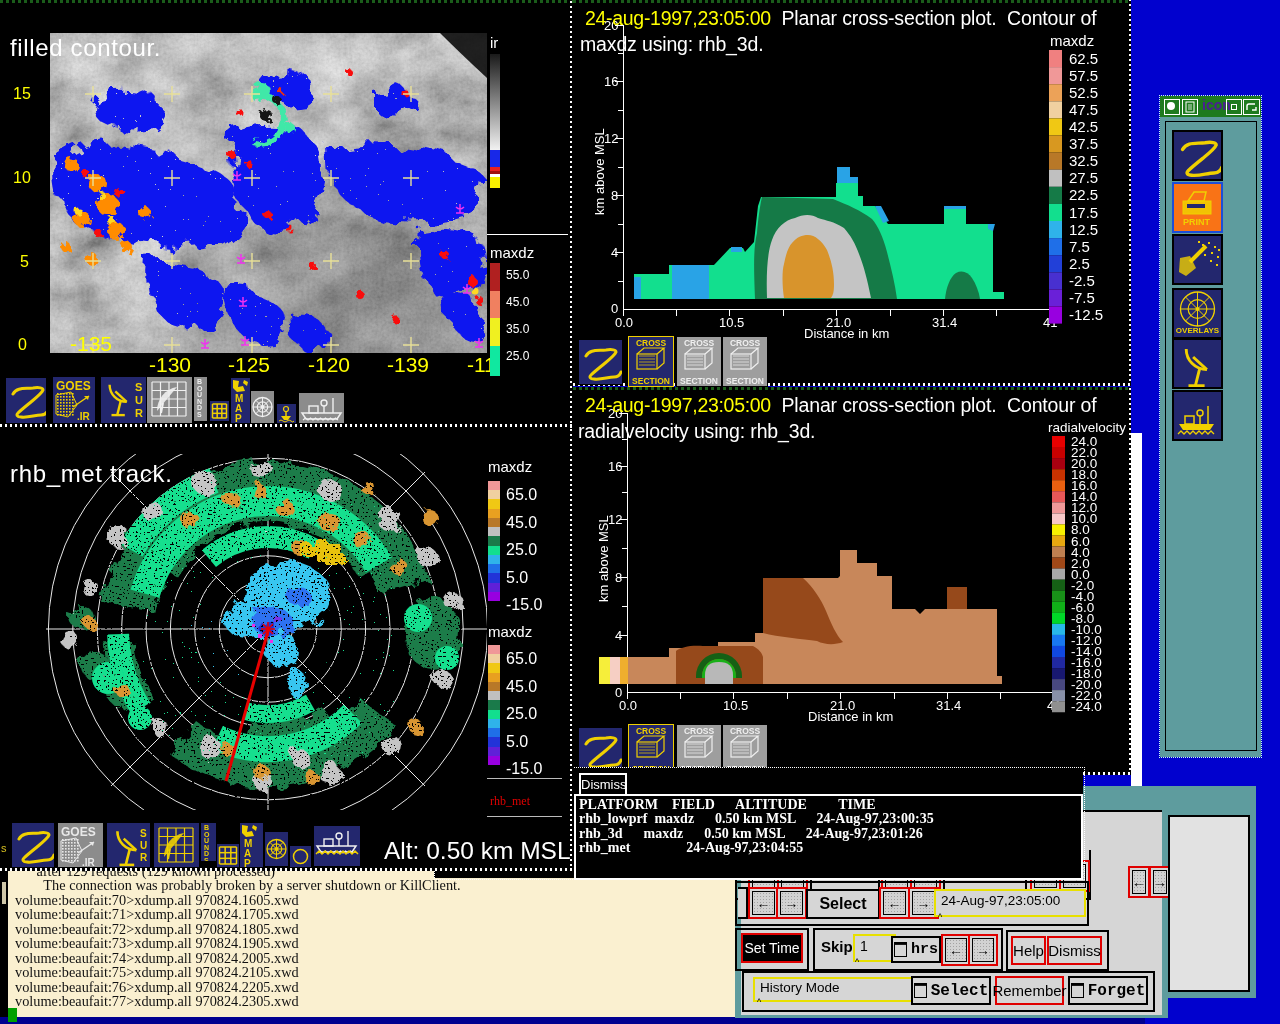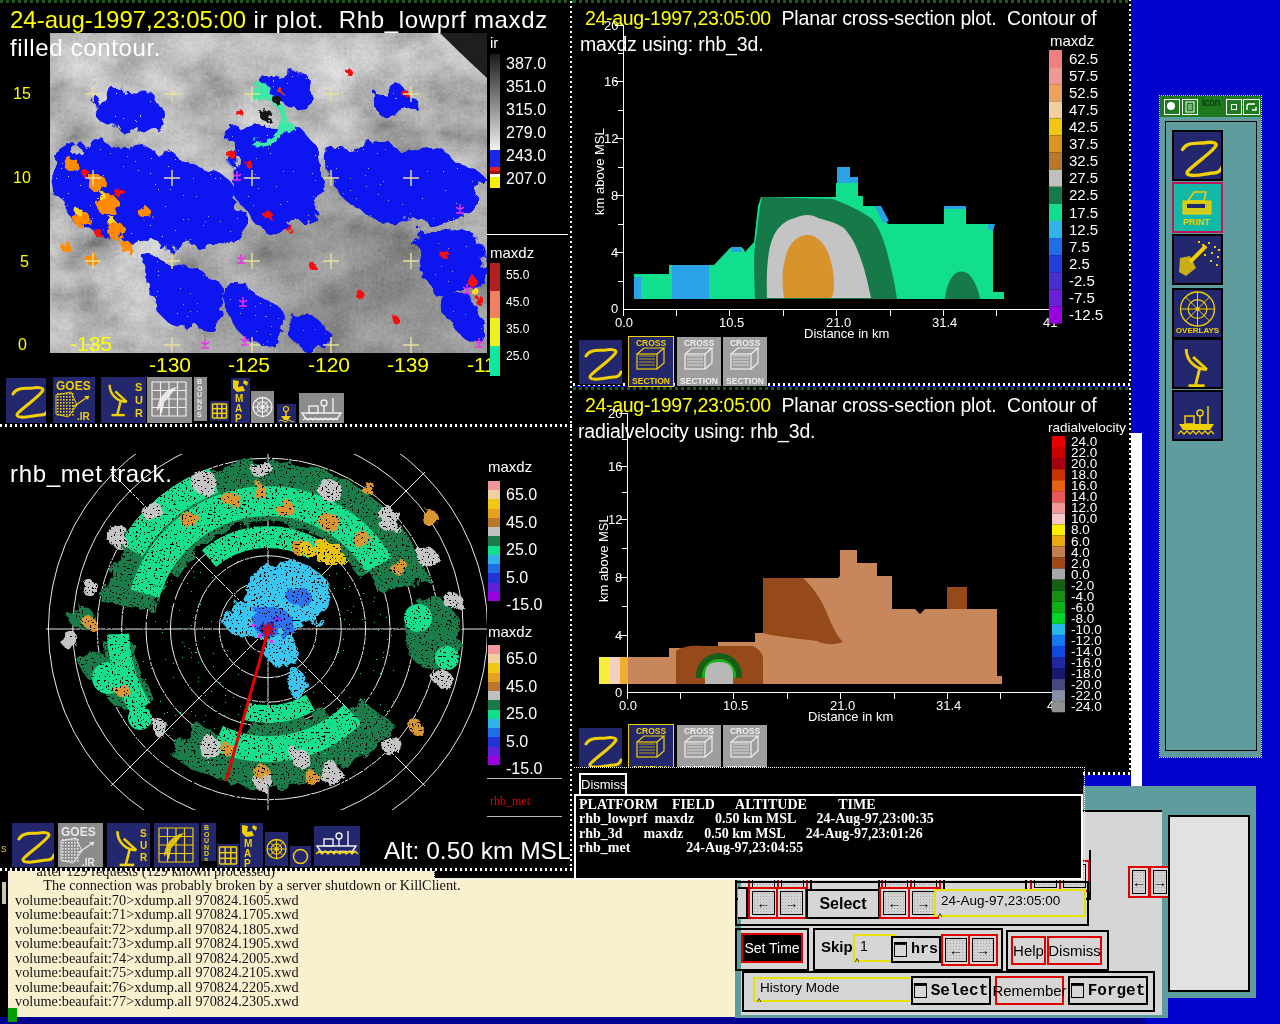--- a/index.html
+++ b/index.html
@@ -149,42 +149,40 @@
         <path d="M187,138 v9 M183,147 h8 M183,141 q4,4 8,0"></path>
         <path d="M191,221 v9 M187,230 h8 M187,224 q4,4 8,0"></path>
         <path d="M193,264 v9 M189,273 h8 M189,267 q4,4 8,0"></path>
         <path d="M195,303 v9 M191,312 h8 M191,306 q4,4 8,0"></path>
         <path d="M410,171 v9 M406,180 h8 M406,174 q4,4 8,0"></path>
         <path d="M417,251 v9 M413,260 h8 M413,254 q4,4 8,0"></path>
         <path d="M429,305 v9 M425,314 h8 M425,308 q4,4 8,0"></path>
         <path d="M155,306 v9 M151,315 h8 M151,309 q4,4 8,0"></path>
       </g>
     </svg>
-  <div class="t1" style="left:10px;top:6px"><span class="ts">24-aug-1997,23:05:00</span> ir plot.  Rhb_lowprf maxdz</div>
   <div class="t1" style="left:10px;top:34px">filled contour.</div>
 
   <div class="ylab" style="left:13px;top:85px">15</div>
   <div class="ylab" style="left:13px;top:169px">10</div>
   <div class="ylab" style="left:20px;top:253px">5</div>
   <div class="ylab" style="left:18px;top:336px">0</div>
   <div class="xlab" style="left:70px;top:332px">-135</div>
   <div class="xlab" style="left:149px;top:353px">-130</div>
   <div class="xlab" style="left:228px;top:353px">-125</div>
   <div class="xlab" style="left:308px;top:353px">-120</div>
   <div class="xlab" style="left:387px;top:353px">-139</div>
   <div class="xlab" style="left:467px;top:353px;clip-path:inset(0 14px 0 0)">-110</div>
 
   <div class="cl" style="left:490px;top:34px">ir</div>
   <div class="abs" style="left:490px;top:54px;width:10px;height:96px;background:linear-gradient(#1a1a1a,#f2f2f2)"></div>
   <div class="abs" style="left:490px;top:150px;width:10px;height:17px;background:#1828e8"></div>
   <div class="abs" style="left:490px;top:167px;width:10px;height:4px;background:#e82020"></div>
   <div class="abs" style="left:490px;top:171px;width:10px;height:3px;background:#a01010"></div>
   <div class="abs" style="left:490px;top:174px;width:10px;height:3px;background:#fff"></div>
   <div class="abs" style="left:490px;top:177px;width:10px;height:11px;background:#f8f000"></div>
-  <div class="cl" style="left:506px;top:52px;font-size:16px;line-height:23px">387.0<br>351.0<br>315.0<br>279.0<br>243.0<br>207.0</div>
   <div class="abs" style="left:487px;top:234px;width:81px;height:1px;background:#fff"></div>
   <div class="cl" style="left:490px;top:244px">maxdz</div>
   <div class="abs" style="left:490px;top:263px;width:10px;height:28px;background:#b02020"></div>
   <div class="abs" style="left:490px;top:291px;width:10px;height:27px;background:#f08060"></div>
   <div class="abs" style="left:490px;top:318px;width:10px;height:28px;background:#f0f020"></div>
   <div class="abs" style="left:490px;top:346px;width:10px;height:30px;background:#10e8a0"></div>
   <div class="cl" style="left:506px;top:262px;font-size:12px;line-height:27px">55.0<br>45.0<br>35.0<br>25.0</div>
 
   <div class="abs" style="left:570px;top:0;width:2px;height:428px;background:repeating-linear-gradient(0deg,#fff 0 2px,#000 2px 5px)"></div>
   <div class="abs" id="tb1" style="left:0;top:375px;width:573px;height:50px">
@@ -1139,37 +1137,37 @@
   <div class="abs" id="icons5" style="left:0;top:0;width:101px;height:661px">
       <div class="abs" style="left:4px;top:3px;width:14px;height:14px;border:1px solid #fff">
         <div class="abs" style="left:2px;top:2px;width:8px;height:8px;border-radius:50%;background:#fff"></div>
       </div>
       <div class="abs" style="left:22px;top:3px;width:14px;height:14px;border:1px solid #fff">
         <svg width="14" height="14" viewBox="0 0 14 14" style="position:absolute;left:0;top:0">
           <rect x="3" y="2" width="8" height="10" fill="none" stroke="#fff"></rect>
           <path d="M5,5 h4 M5,7 h4 M5,9 h4" stroke="#fff" stroke-width="0.8"></path>
         </svg>
       </div>
-      <div class="abs" style="left:42px;top:1px;color:#0f172a;font-size:10px;font-weight:normal">icon</div>
+      <div class="abs" style="left:42px;top:1px;color:#4c1d95;font-size:14px;font-weight:bold">icon</div>
       <div class="abs" style="left:66px;top:3px;width:14px;height:14px;border:1px solid #fff">
         <div class="abs" style="left:4px;top:4px;width:4px;height:4px;border:1px solid #fff"></div>
       </div>
       <div class="abs" style="left:83px;top:3px;width:15px;height:14px;border:1px solid #fff">
         <svg width="15" height="14" viewBox="0 0 15 14" style="position:absolute;left:0;top:0">
           <path d="M3,10 V6 a2,2 0 0 1 2,-2 h6 M8,10 h4 V7" fill="none" stroke="#fff" stroke-width="1.4"></path>
         </svg>
       </div>
       <div class="abs" style="left:12px;top:34px;width:47px;height:47px;background:#23276e;border:2px solid #000">
         <svg width="47" height="47" viewBox="0 0 47 47" style="position:absolute;left:0;top:0">
           <g transform="translate(3,4) scale(1.12)" fill="none" stroke="#f0d000" stroke-width="3.2" stroke-linecap="round">
             <path d="M5,12 C9,5 17,7 25,6 C31,5 35,6 35,8 C34,11 29,15 23,20 C18,24 13,28 10,31 C8,33 9,35 13,35 C20,36 27,33 33,33 C37,33 39,31 40,28" stroke-width="3"></path>
           </g>
         </svg>
       </div>
-      <div class="abs" style="left:12px;top:86px;width:47px;height:47px;background:#14b8a6;border:2px solid #be185d">
+      <div class="abs" style="left:12px;top:86px;width:47px;height:47px;background:#f97316;border:2px solid #1d4ed8">
         <svg width="47" height="47" viewBox="0 0 47 47" style="position:absolute;left:0;top:0">
           <path d="M14,17 L20,8 L32,8 L30,17 Z" fill="none" stroke="#f0d000" stroke-width="1.5"></path>
           <rect x="9" y="17" width="28" height="13" fill="#f0d000" opacity="0.85"></rect>
           <rect x="9" y="17" width="28" height="13" fill="none" stroke="#f0d000"></rect>
           <rect x="13" y="20" width="18" height="4" fill="#23276e"></rect>
           <text x="9" y="41" fill="#f0d000" font-size="9" font-weight="bold" font-family="Liberation Sans">PRINT</text>
         </svg>
       </div>
       <div class="abs" style="left:12px;top:138px;width:47px;height:47px;background:#23276e;border:2px solid #000">
         <svg width="47" height="47" viewBox="0 0 47 47" style="position:absolute;left:0;top:0">

